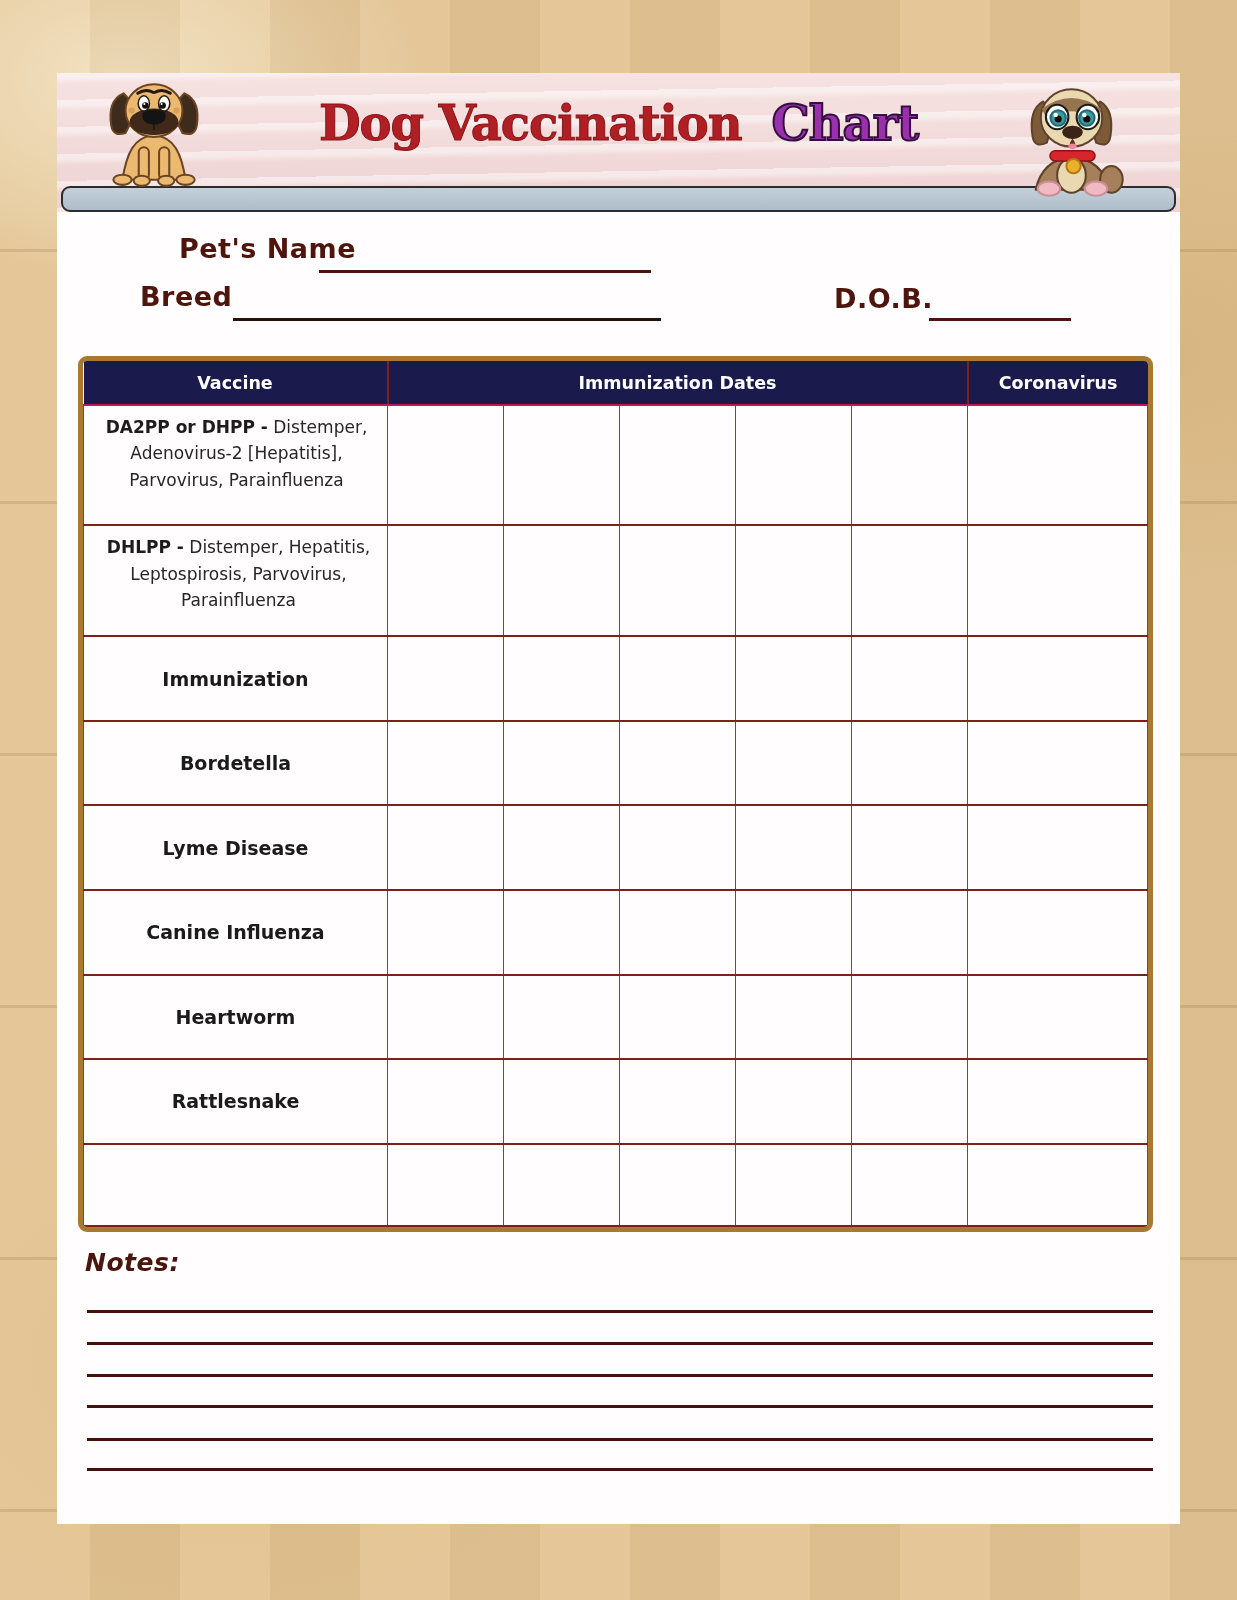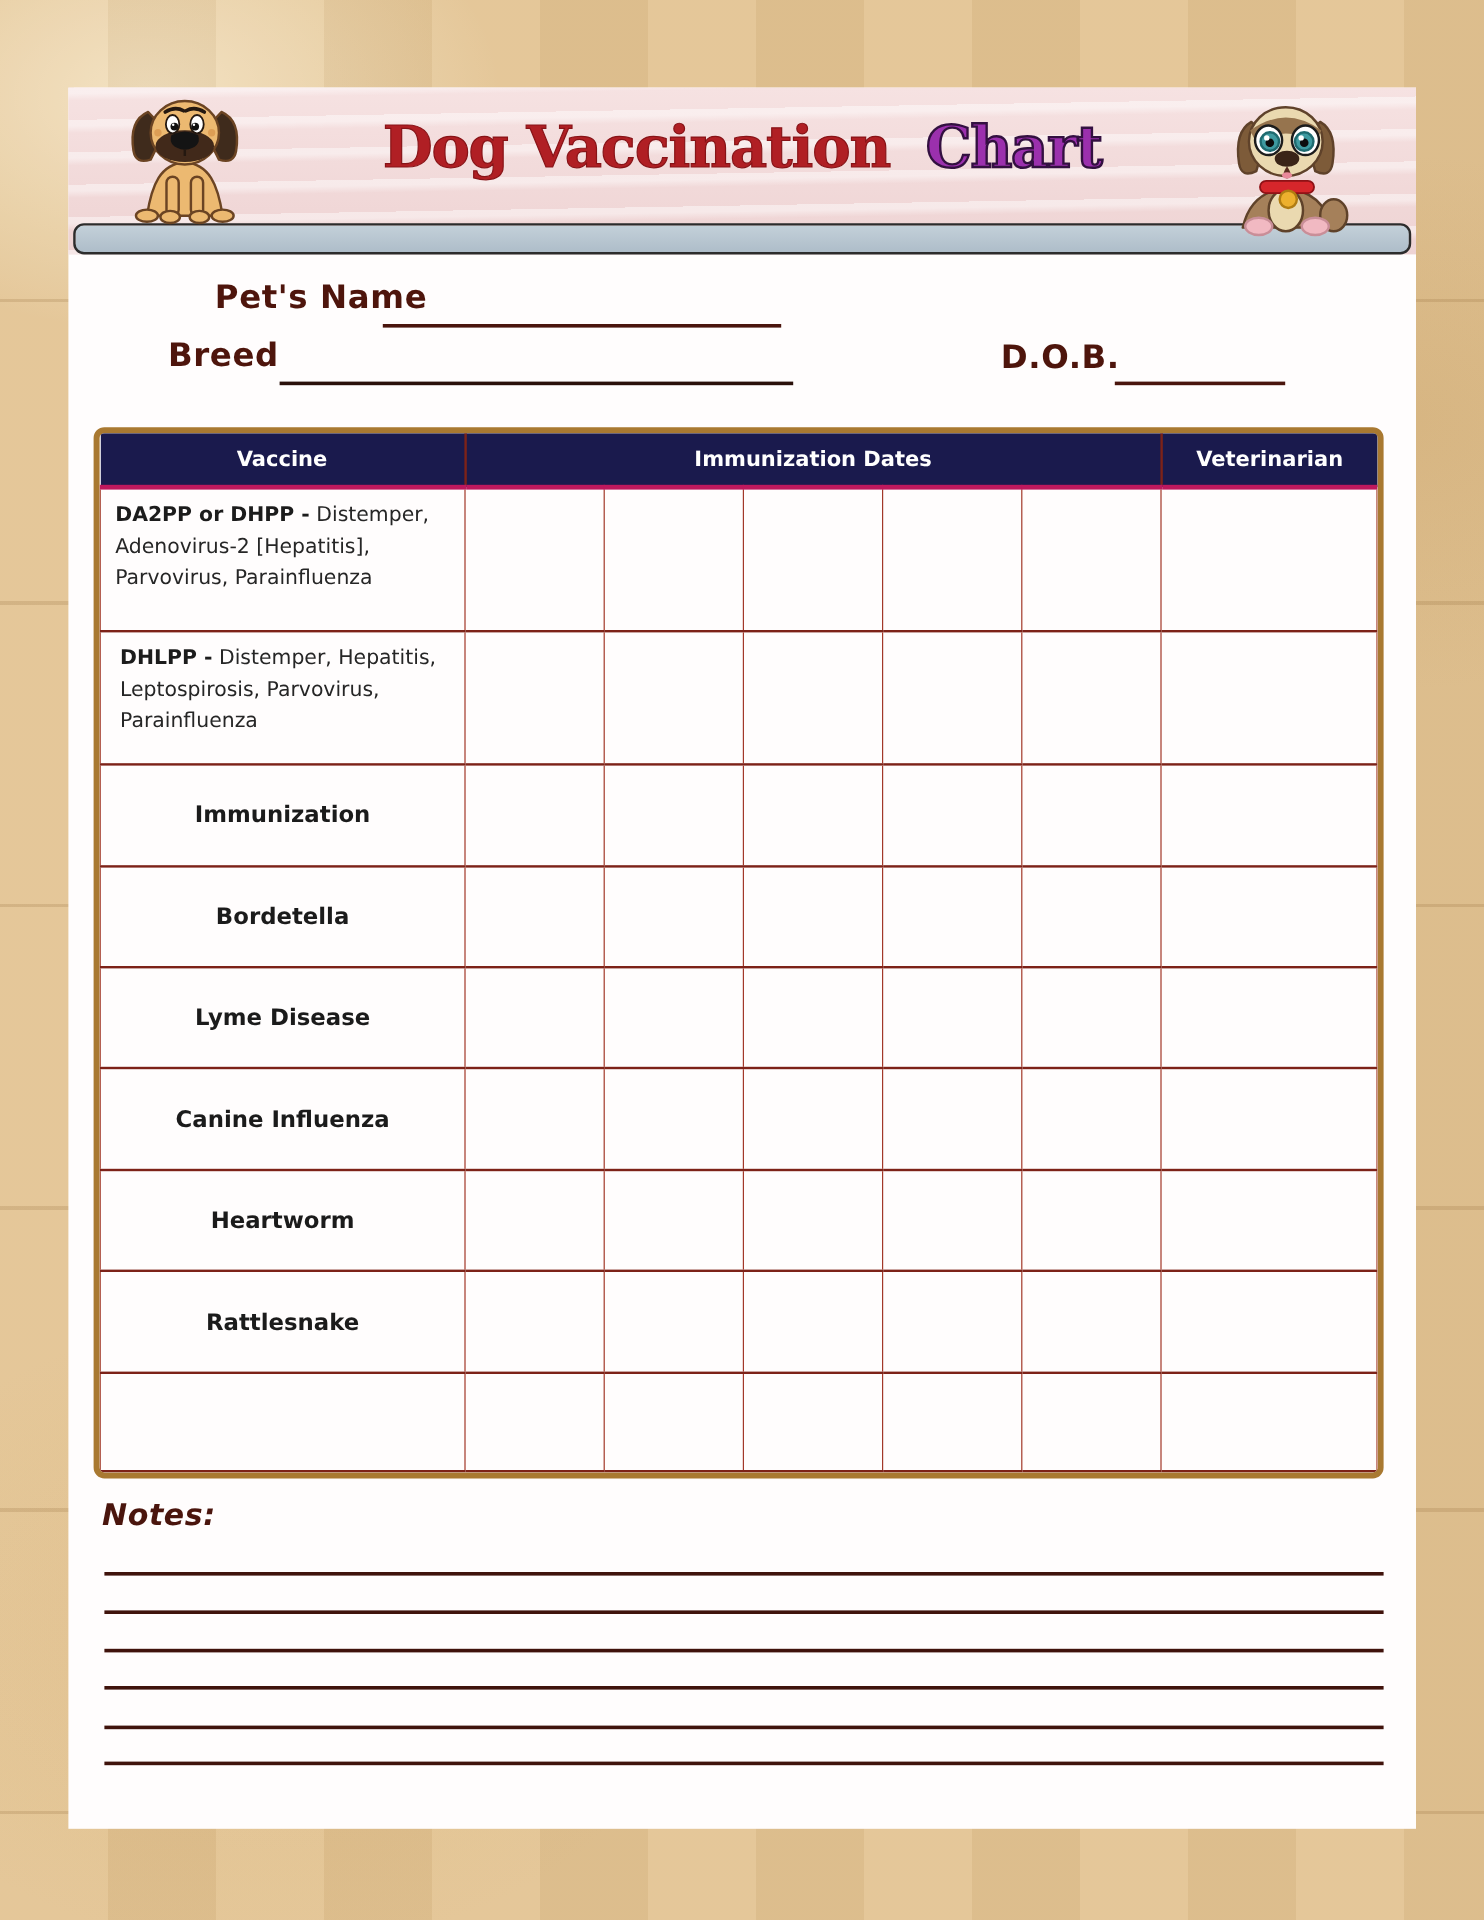--- a/index.html
+++ b/index.html
@@ -45,29 +45,29 @@
   .wline{position:absolute;background:#4a150d;height:3px;}
   
   .vax-table-wrap{
     position:absolute;left:21px;top:283px;width:1075px;height:876px;
     border:5px solid #a97931;border-radius:9px;background:#fffefe;
     box-sizing:border-box;overflow:hidden;
   }
   table.vax{width:100%;height:100%;border-collapse:collapse;table-layout:fixed;}
   .vax th{
     background:#1a1a4d;color:#ffffff;font-size:17.5px;font-weight:700;
-    border-bottom:4px solid #be185d;padding:0;height:36px;
+    border-bottom:2px solid #be185d;padding:0;height:36px;
   }
   .vax th.sep{border-left:2px solid #7d2218;}
   .vax td{
     border:1.6px solid #a23829;border-top:2.4px solid #7d2218;border-bottom:2.4px solid #7d2218;
     padding:0;background:#fffdfd;
   }
   .vax td.vcell-left{
-    text-align:left;vertical-align:top;padding:8px 10px 4px 12px;
+    text-align:center;vertical-align:top;padding:8px 10px 4px 12px;
     font-size:17px;color:#1c1c1c;line-height:1.55;
   }
   .vcell-left .vname{font-weight:700;}
   .vcell-left .vdesc{font-weight:400;color:#262626;}
   .vax td.vcell-center{
     text-align:center;vertical-align:middle;font-size:19px;font-weight:700;color:#1b1b1b;
   }
   .r1{height:101px;} .r2{height:92px;} .rs{height:71px;} .rlast{height:69px;}
   
   .notes-label{position:absolute;left:28px;top:1175px;color:#4a150d;
@@ -160,21 +160,21 @@
           <col style="width:116px">
         <col style="width:116px">
           <col style="width:116px">
           <col style="width:116px">
           <col>
       </colgroup>
       <tbody>
           <tr>
         <th>Vaccine</th>
         <th class="sep" colspan="5">Immunization Dates</th>
-        <th class="sep">Veterinarian</th>
+        <th class="sep">Coronavirus</th>
       </tr>
 
       <tr class="r1">
         <td class="vcell-left">
           <span class="vname">DA2PP or DHPP -</span> 
           <span class="vdesc">Distemper, Adenovirus-2 [Hepatitis], Parvovirus, Parainfluenza</span>
         </td>
         <td></td>
             <td></td>
             <td></td>

